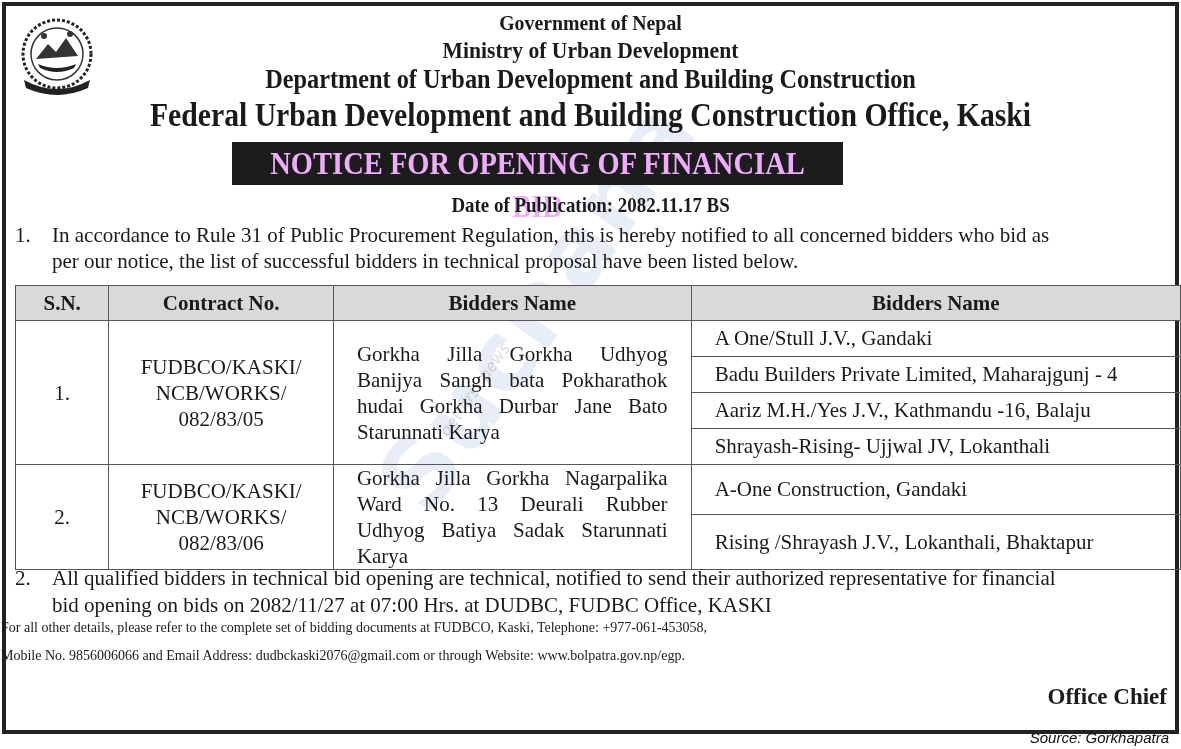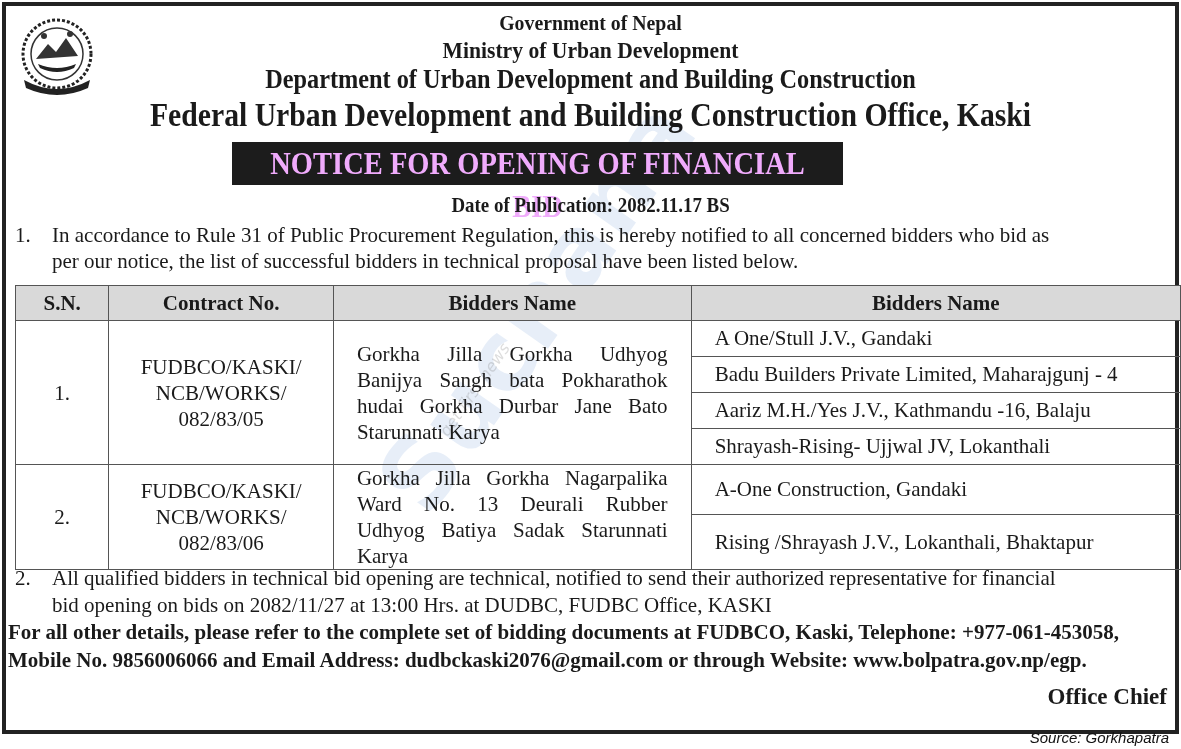--- a/index.html
+++ b/index.html
@@ -31,21 +31,21 @@
 
     .pubdate { position: absolute; left: 0; top: 193px; width: 1181px; text-align: center;
                font-weight: bold; font-size: 21px; }
     .pubdate span { display: inline-block; transform: scaleX(0.9); }
 
     .para { position: absolute; left: 15px; font-size: 21px; line-height: 26px; }
     .para .num { position: absolute; left: 0; }
     .para .txt { position: absolute; left: 37px; white-space: nowrap; }
     .p1 { top: 222px; }
     .p2 { top: 565px; }
-    .note { position: absolute; left: 8px; font-size: 21px; white-space: nowrap; font-weight: bold; }
+    .note { position: absolute; left: 1px; font-size: 14px; white-space: nowrap; }
     .note1 { top: 620px; }
     .note2 { top: 648px; }
 
     table.bids { position: absolute; left: 15px; top: 285px; border-collapse: collapse;
                  font-size: 21px; }
     table.bids th, table.bids td { border: 1.5px solid #555; padding: 0 23px; }
     table.bids th { background: #d9d9d9; font-weight: bold; height: 34px; text-align: center; }
     table.bids td.c { text-align: center; line-height: 26px; }
     table.bids td.j { text-align: justify; text-align-last: left; line-height: 26px; }
     table.bids td.b { height: 35px; white-space: nowrap; }
@@ -124,21 +124,21 @@
     </tr>
     <tr>
       <td class="b" style="height:44px">Rising /Shrayash J.V., Lokanthali, Bhaktapur</td>
     </tr>
   </tbody>
 </table>
 
 <div class="para p2">
   <span class="num">2.</span>
   <span class="txt" style="top:0">All qualified bidders in technical bid opening are technical, notified to send their authorized representative for financial</span>
-  <span class="txt" style="top:27px">bid opening on bids on 2082/11/27 at 13:00 Hrs. at DUDBC, FUDBC Office, KASKI</span>
+  <span class="txt" style="top:27px">bid opening on bids on 2082/11/27 at 07:00 Hrs. at DUDBC, FUDBC Office, KASKI</span>
 </div>
 
 <div class="note note1">For all other details, please refer to the complete set of bidding documents at FUDBCO, Kaski, Telephone: +977-061-453058,</div>
 <div class="note note2">Mobile No. 9856006066 and Email Address: dudbckaski2076@gmail.com or through Website: www.bolpatra.gov.np/egp.</div>
 
 <div class="signoff">Office Chief</div>
 
 <div class="source">Source: Gorkhapatra</div>
 
 </body></html>

